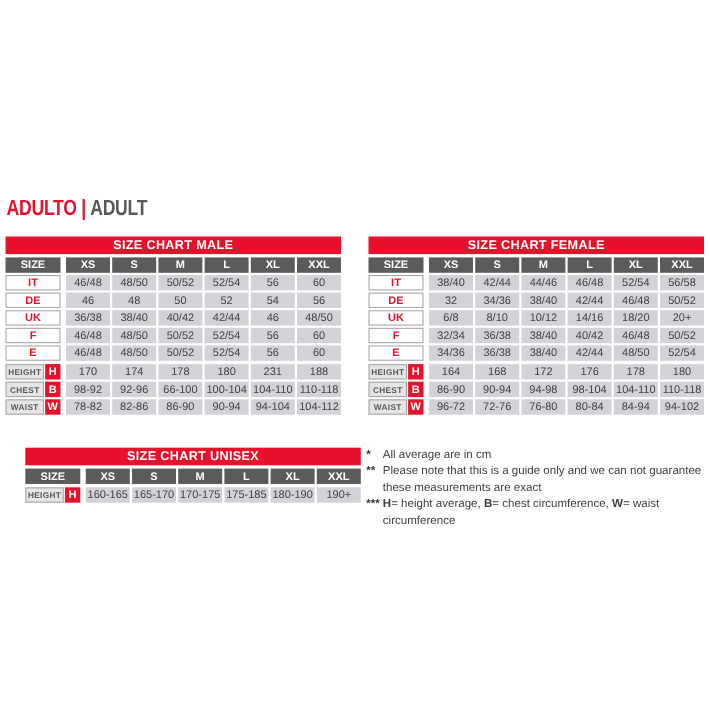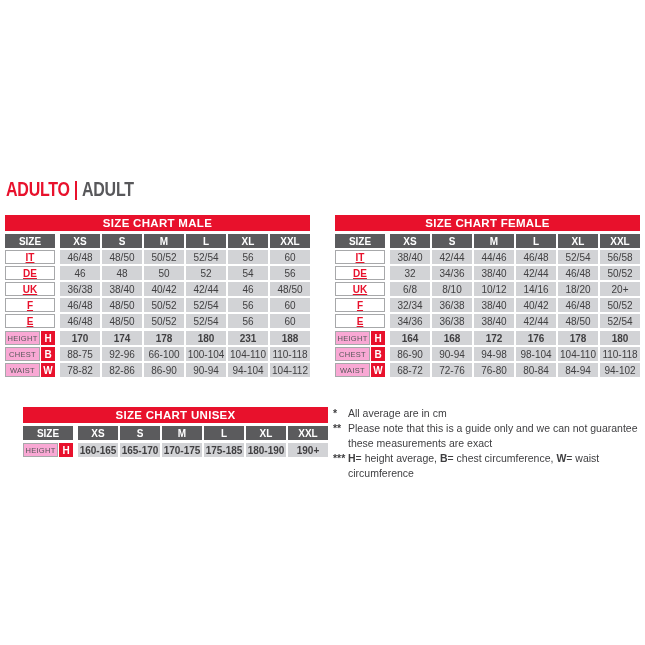--- a/index.html
+++ b/index.html
@@ -33,34 +33,34 @@
     font-size:11.5px;display:flex;align-items:center;justify-content:center;
     margin-bottom:3px;letter-spacing:0.3px;
   }
   .row{display:flex;gap:2px;height:14px;margin-bottom:2px;}
   .cell{flex:1;display:flex;align-items:center;justify-content:center;}
   .lab-w{flex:0 0 50px;margin-right:3px;}
   .hdr-cell{background:var(--dark);color:#fff;font-weight:bold;font-size:10px;}
   .size-label{
     background:#fff;border:1px solid var(--border);color:var(--red);
     font-weight:bold;font-size:10px;
-    display:flex;align-items:center;justify-content:center;text-decoration:underline;
+    display:flex;align-items:center;justify-content:center;
   }
   .measure-wrap{display:flex;gap:1px;}
   .measure-label{
-    flex:1;background:#f9a8d4;border:1px solid var(--border);color:#57575a;
-    font-weight:normal;font-size:7.5px;letter-spacing:0.3px;
+    flex:1;background:#e5e5e5;border:1px solid var(--border);color:#57575a;
+    font-weight:bold;font-size:7.5px;letter-spacing:0.3px;
     display:flex;align-items:center;justify-content:center;
   }
   .letter-box{
     flex:0 0 14px;background:var(--red);color:#fff;font-weight:bold;
     font-size:10px;display:flex;align-items:center;justify-content:center;
   }
   .data-cell{background:var(--cellbg);color:var(--celltext);font-size:10px;}
-  .bold{font-weight:bold;}
+  .bold{font-weight:normal;}
   .measure-first{margin-top:3px;}
 
   .footnotes{position:absolute;left:333px;top:406px;width:312px;
     font-size:10.5px;color:#3e3e40;}
   .fn-row{display:flex;line-height:15px;}
   .fn-marker{flex:0 0 15px;font-weight:bold;}
   .fn-text{flex:1;}
   .fn-b{font-weight:bold;}
 </style>
 </head>
@@ -136,21 +136,21 @@
       <div class="cell data-cell bold">178</div>
       <div class="cell data-cell bold">180</div>
       <div class="cell data-cell bold">231</div>
       <div class="cell data-cell bold">188</div>
     </div>
     <div class="row">
       <div class="lab-w measure-wrap">
         <div class="measure-label">CHEST</div>
         <div class="letter-box">B</div>
       </div>
-      <div class="cell data-cell">88-75</div>
+      <div class="cell data-cell">98-92</div>
       <div class="cell data-cell">92-96</div>
       <div class="cell data-cell">66-100</div>
       <div class="cell data-cell">100-104</div>
       <div class="cell data-cell">104-110</div>
       <div class="cell data-cell">110-118</div>
     </div>
     <div class="row">
       <div class="lab-w measure-wrap">
         <div class="measure-label">WAIST</div>
         <div class="letter-box">W</div>
@@ -241,21 +241,21 @@
       <div class="cell data-cell">94-98</div>
       <div class="cell data-cell">98-104</div>
       <div class="cell data-cell">104-110</div>
       <div class="cell data-cell">110-118</div>
     </div>
     <div class="row">
       <div class="lab-w measure-wrap">
         <div class="measure-label">WAIST</div>
         <div class="letter-box">W</div>
       </div>
-      <div class="cell data-cell">68-72</div>
+      <div class="cell data-cell">96-72</div>
       <div class="cell data-cell">72-76</div>
       <div class="cell data-cell">76-80</div>
       <div class="cell data-cell">80-84</div>
       <div class="cell data-cell">84-94</div>
       <div class="cell data-cell">94-102</div>
     </div>
   </section>
 <section class="tbl tbl-unisex">
     <div class="tbl-title">SIZE CHART UNISEX</div>
     <div class="row">

